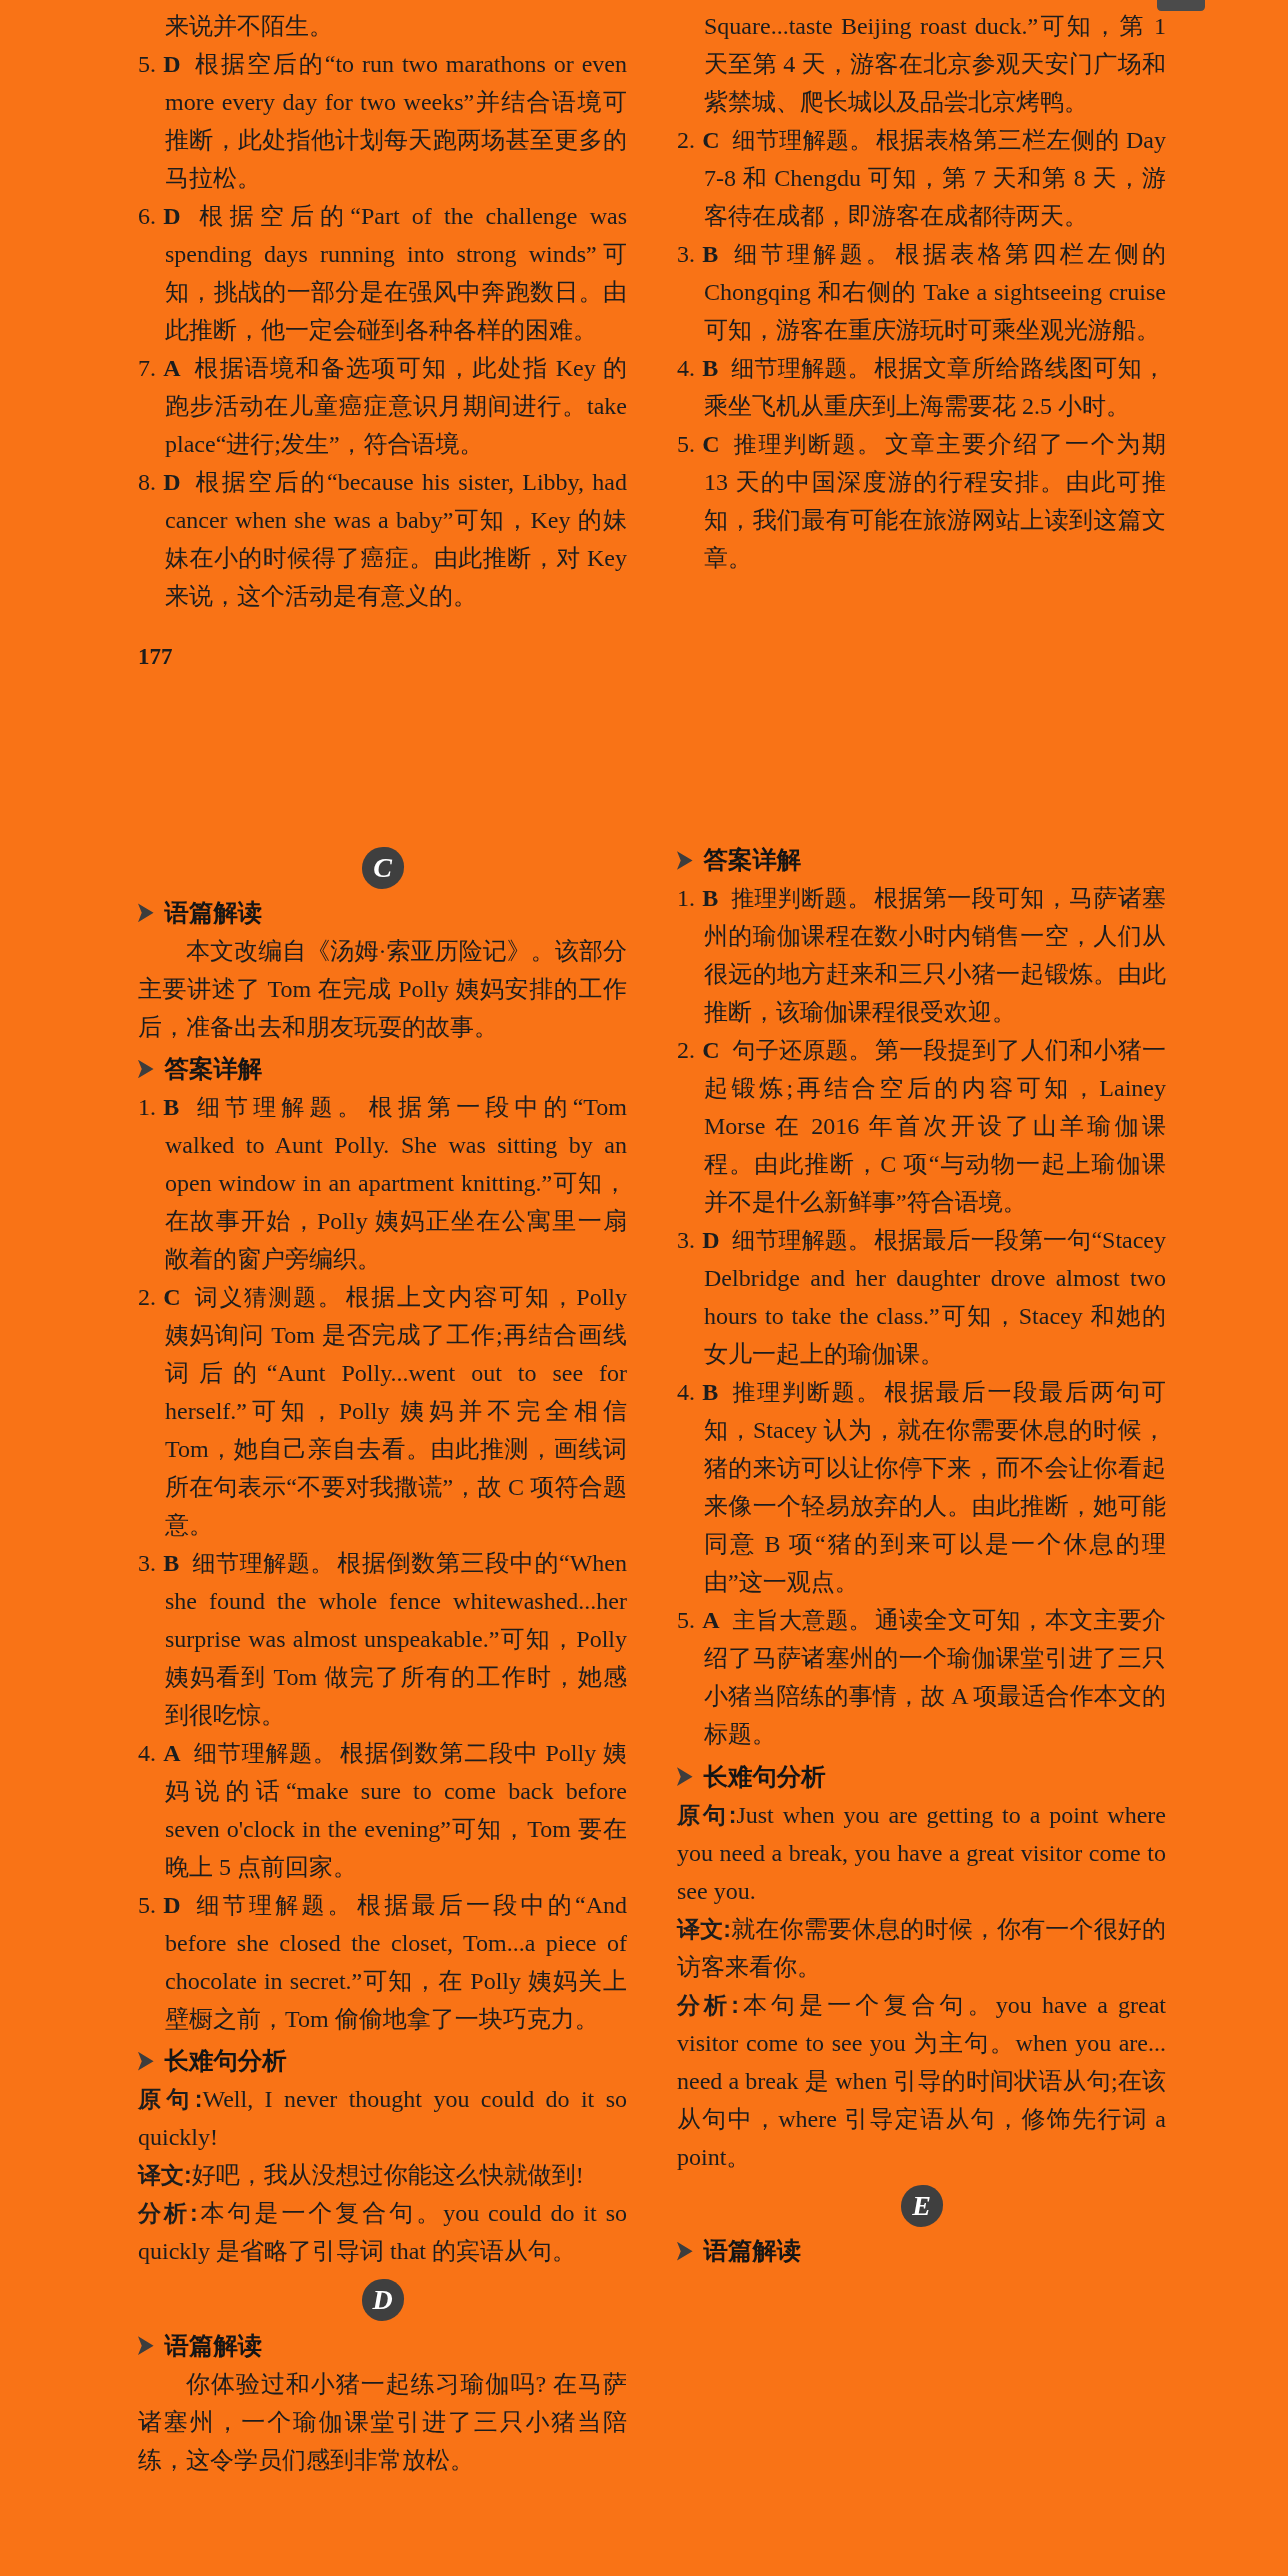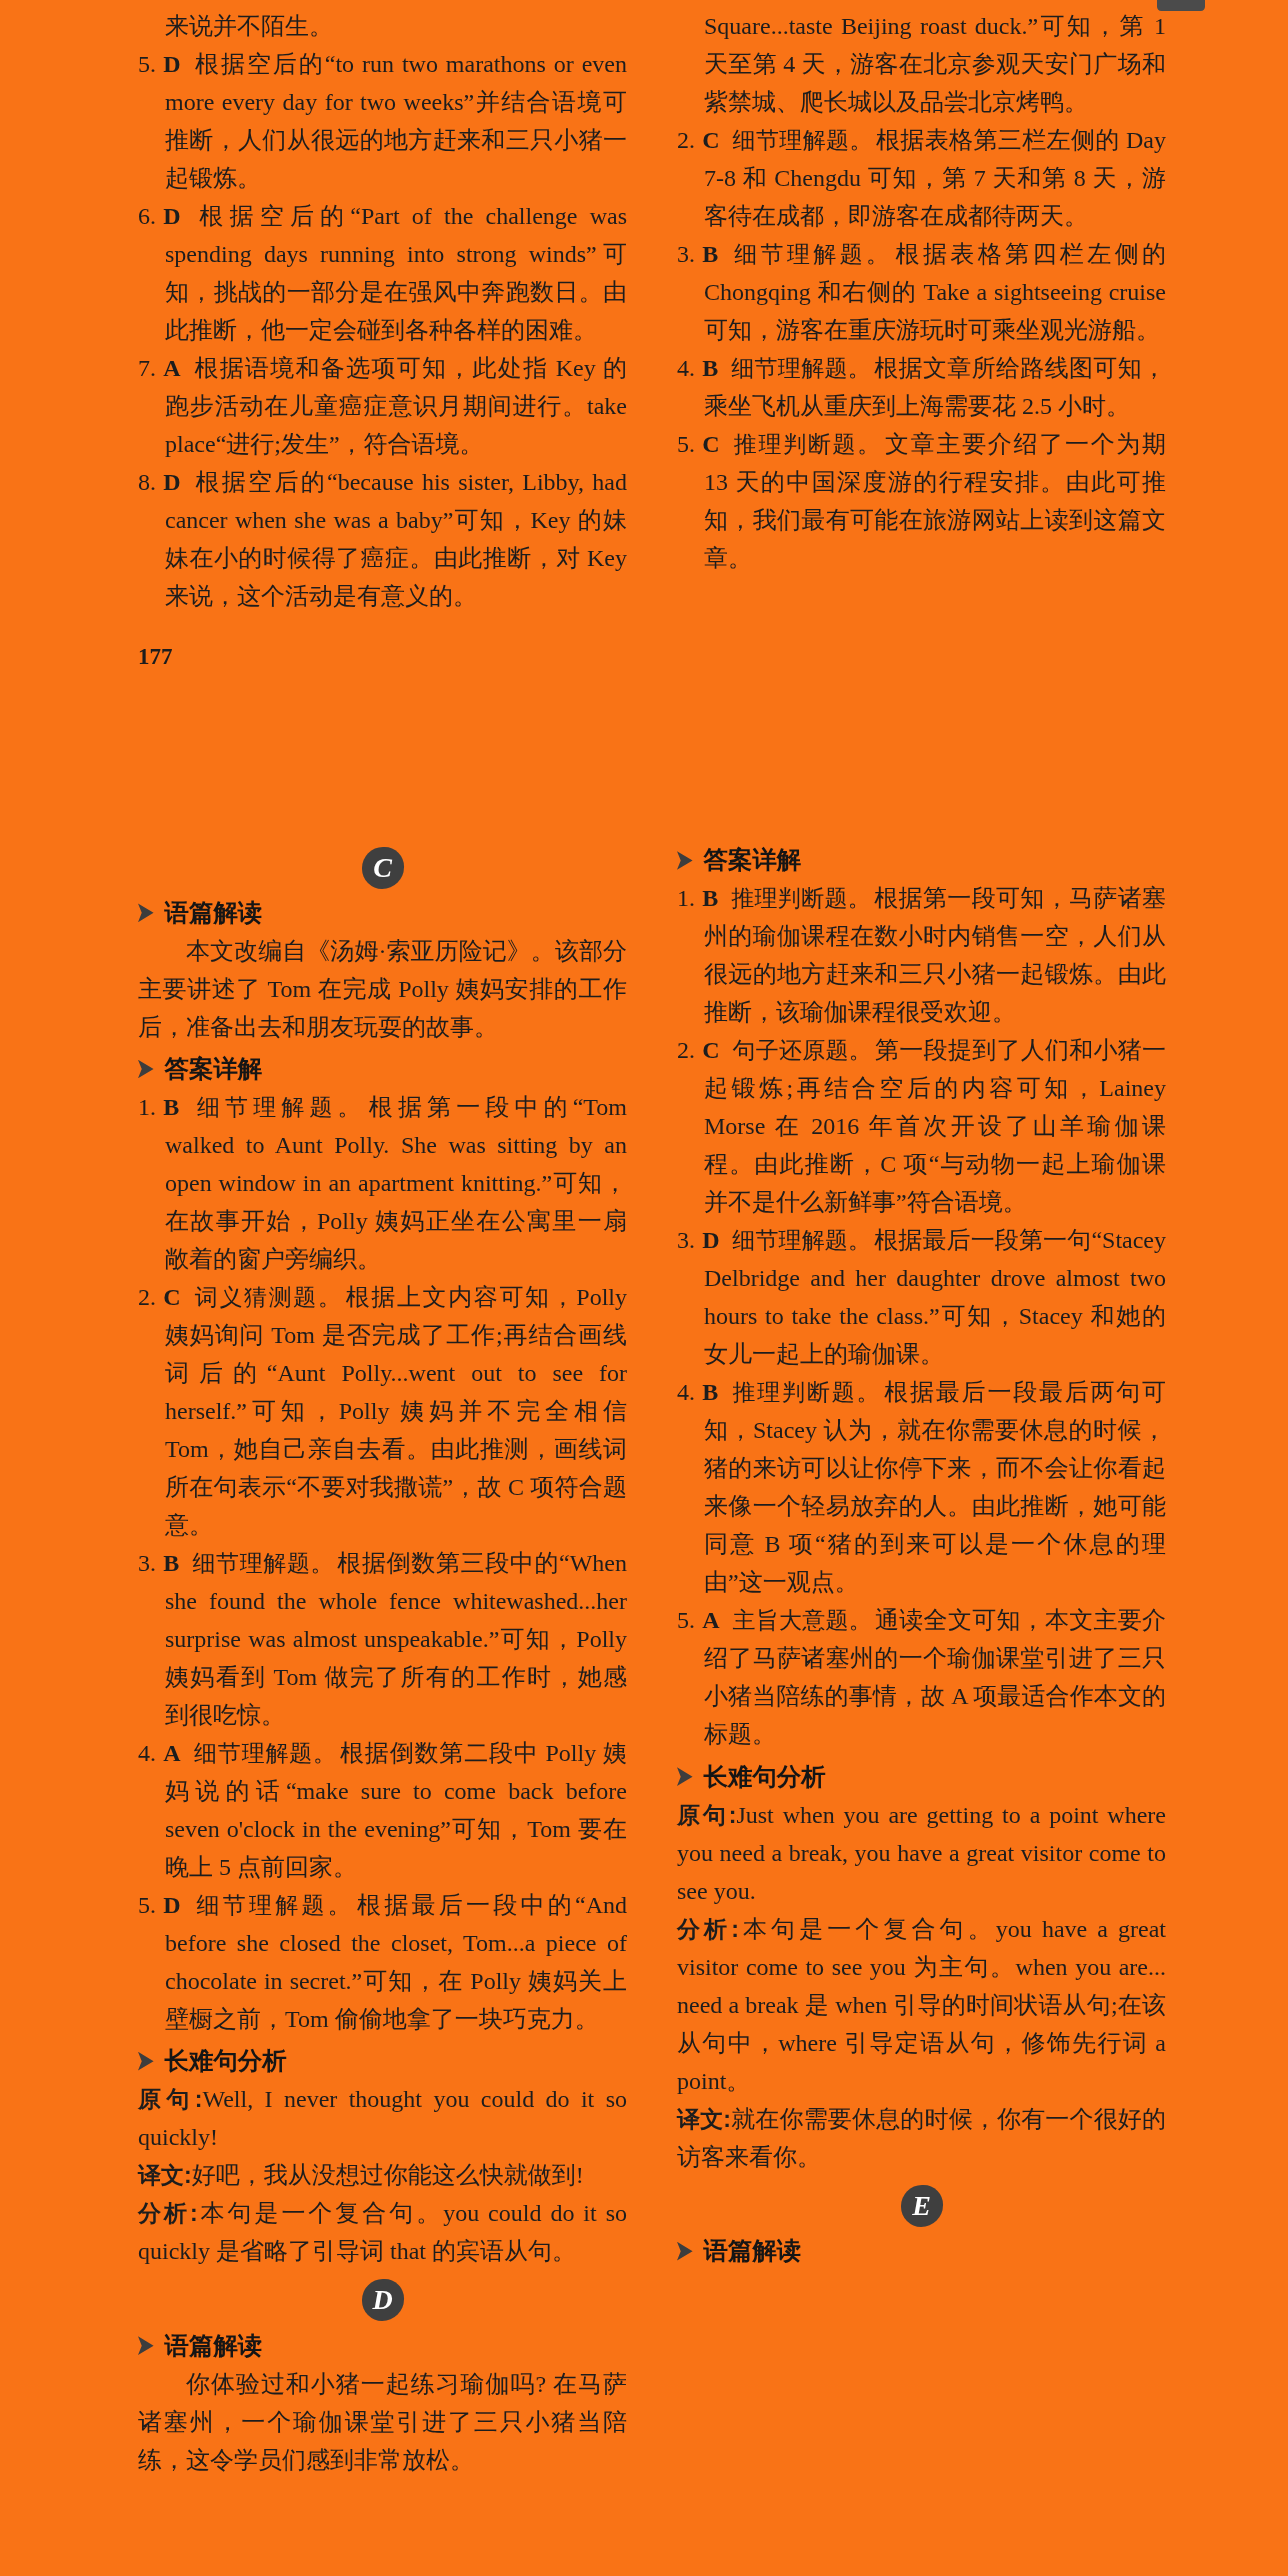--- a/index.html
+++ b/index.html
@@ -90,21 +90,21 @@
 
 <div class="sheet">
   <div class="corner-tab"></div>
 
   <div class="content">
 
     <div class="page p1">
       <div class="cols">
         <div class="col">
             <div class="cont">来说并不陌生。</div>
-            <div class="item"><span class="inum">5.</span><span class="ilet">D</span><span class="itext">根据空后的“to run two marathons or even more every day for two weeks”并结合语境可推断，人们从很远的地方赶来和三只小猪一起锻炼。</span></div>
+            <div class="item"><span class="inum">5.</span><span class="ilet">D</span><span class="itext">根据空后的“to run two marathons or even more every day for two weeks”并结合语境可推断，此处指他计划每天跑两场甚至更多的马拉松。</span></div>
             <div class="item"><span class="inum">6.</span><span class="ilet">D</span><span class="itext">根据空后的“Part of the challenge was spending days running into strong winds”可知，挑战的一部分是在强风中奔跑数日。由此推断，他一定会碰到各种各样的困难。</span></div>
             <div class="item"><span class="inum">7.</span><span class="ilet">A</span><span class="itext">根据语境和备选项可知，此处指 Key 的跑步活动在儿童癌症意识月期间进行。take place“进行;发生”，符合语境。</span></div>
             <div class="item"><span class="inum">8.</span><span class="ilet">D</span><span class="itext">根据空后的“because his sister, Libby, had cancer when she was a baby”可知，Key 的妹妹在小的时候得了癌症。由此推断，对 Key 来说，这个活动是有意义的。</span></div>
           </div>
         <div class="col">
             <div class="cont">Square...taste Beijing roast duck.”可知，第 1 天至第 4 天，游客在北京参观天安门广场和紫禁城、爬长城以及品尝北京烤鸭。</div>
             <div class="item"><span class="inum">2.</span><span class="ilet">C</span><span class="itype">细节理解题。</span><span class="itext">根据表格第三栏左侧的 Day 7-8 和 Chengdu 可知，第 7 天和第 8 天，游客待在成都，即游客在成都待两天。</span></div>
             <div class="item"><span class="inum">3.</span><span class="ilet">B</span><span class="itype">细节理解题。</span><span class="itext">根据表格第四栏左侧的 Chongqing 和右侧的 Take a sightseeing cruise 可知，游客在重庆游玩时可乘坐观光游船。</span></div>
             <div class="item"><span class="inum">4.</span><span class="ilet">B</span><span class="itype">细节理解题。</span><span class="itext">根据文章所给路线图可知，乘坐飞机从重庆到上海需要花 2.5 小时。</span></div>
             <div class="item"><span class="inum">5.</span><span class="ilet">C</span><span class="itype">推理判断题。</span><span class="itext">文章主要介绍了一个为期 13 天的中国深度游的行程安排。由此可推知，我们最有可能在旅游网站上读到这篇文章。</span></div>
@@ -157,22 +157,22 @@
             <div class="item"><span class="inum">1.</span><span class="ilet">B</span><span class="itype">推理判断题。</span><span class="itext">根据第一段可知，马萨诸塞州的瑜伽课程在数小时内销售一空，人们从很远的地方赶来和三只小猪一起锻炼。由此推断，该瑜伽课程很受欢迎。</span></div>
             <div class="item"><span class="inum">2.</span><span class="ilet">C</span><span class="itype">句子还原题。</span><span class="itext">第一段提到了人们和小猪一起锻炼;再结合空后的内容可知，Lainey Morse 在 2016 年首次开设了山羊瑜伽课程。由此推断，C 项“与动物一起上瑜伽课并不是什么新鲜事”符合语境。</span></div>
             <div class="item"><span class="inum">3.</span><span class="ilet">D</span><span class="itype">细节理解题。</span><span class="itext">根据最后一段第一句“Stacey Delbridge and her daughter drove almost two hours to take the class.”可知，Stacey 和她的女儿一起上的瑜伽课。</span></div>
             <div class="item"><span class="inum">4.</span><span class="ilet">B</span><span class="itype">推理判断题。</span><span class="itext">根据最后一段最后两句可知，Stacey 认为，就在你需要休息的时候，猪的来访可以让你停下来，而不会让你看起来像一个轻易放弃的人。由此推断，她可能同意 B 项“猪的到来可以是一个休息的理由”这一观点。</span></div>
             <div class="item"><span class="inum">5.</span><span class="ilet">A</span><span class="itype">主旨大意题。</span><span class="itext">通读全文可知，本文主要介绍了马萨诸塞州的一个瑜伽课堂引进了三只小猪当陪练的事情，故 A 项最适合作本文的标题。</span></div>
             <div class="sec-header">
               <span class="hicon"></span>
               <span class="hlabel">长难句分析</span>
             </div>
             <div class="labeled"><span class="lab">原句:</span><span class="ltext">Just when you are getting to a point where you need a break, you have a great visitor come to see you.</span></div>
+            <div class="labeled"><span class="lab">译文:</span><span class="ltext">就在你需要休息的时候，你有一个很好的访客来看你。</span></div>
             <div class="labeled"><span class="lab">分析:</span><span class="ltext">本句是一个复合句。you have a great visitor come to see you 为主句。when you are... need a break 是 when 引导的时间状语从句;在该从句中，where 引导定语从句，修饰先行词 a point。</span></div>
-            <div class="labeled"><span class="lab">译文:</span><span class="ltext">就在你需要休息的时候，你有一个很好的访客来看你。</span></div>
             <div class="badge-wrap">
               <div class="badge">E</div>
             </div>
             <div class="sec-header">
               <span class="hicon"></span>
               <span class="hlabel">语篇解读</span>
             </div>
           </div>
       </div>
     </div>

